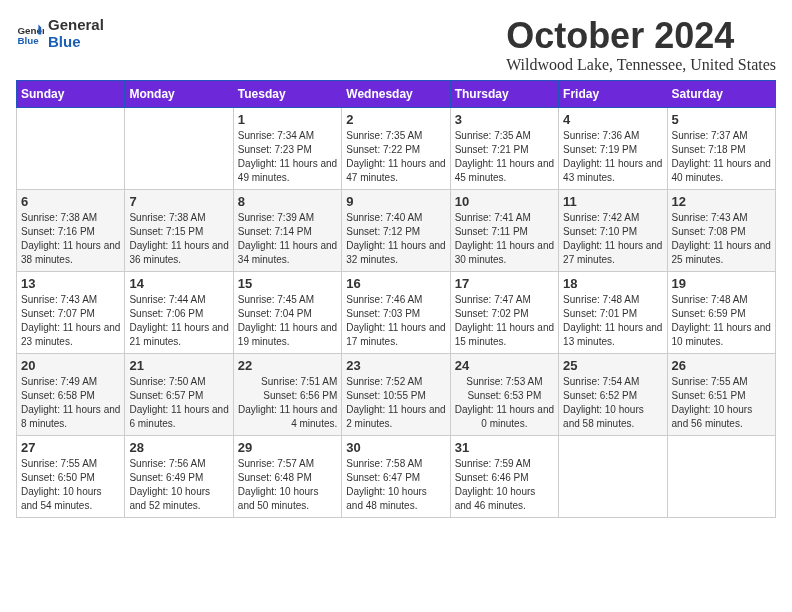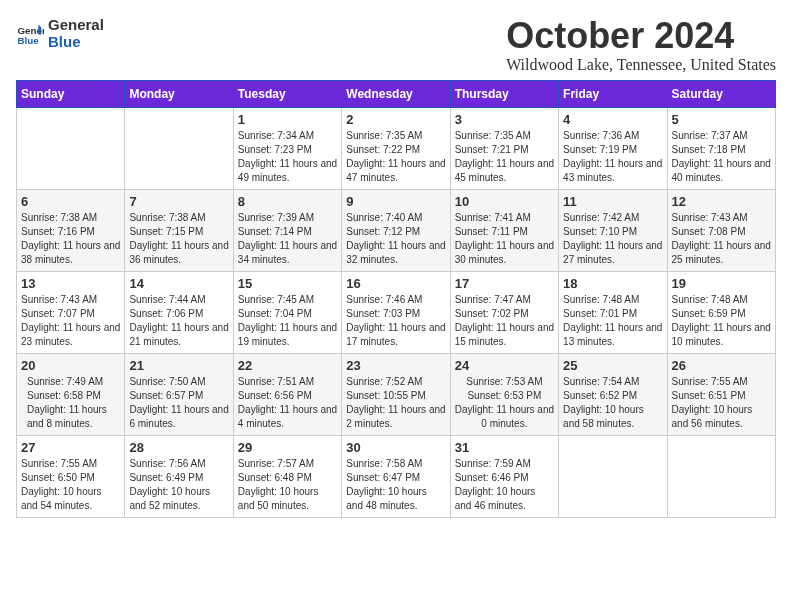--- a/index.html
+++ b/index.html
@@ -228,33 +228,33 @@
         <td>
           <span class="day-num">19</span>
           <div class="day-info" style="white-space: pre-line;">Sunrise: 7:48 AM
 Sunset: 6:59 PM
 Daylight: 11 hours and 10 minutes.</div>
         </td>
       </tr>
       <tr>
         <td>
           <span class="day-num">20</span>
-          <div class="day-info" style="white-space: pre-line; margin-left: 6px;">Sunrise: 7:49 AM
+          <div class="day-info" style="white-space: pre-line;">Sunrise: 7:49 AM
 Sunset: 6:58 PM
 Daylight: 11 hours and 8 minutes.</div>
         </td>
         <td>
           <span class="day-num">21</span>
           <div class="day-info" style="white-space: pre-line;">Sunrise: 7:50 AM
 Sunset: 6:57 PM
 Daylight: 11 hours and 6 minutes.</div>
         </td>
         <td>
           <span class="day-num">22</span>
-          <div class="day-info" style="white-space: pre-line;">Sunrise: 7:51 AM
+          <div class="day-info" style="white-space: pre-line; text-align: right;">Sunrise: 7:51 AM
 Sunset: 6:56 PM
 Daylight: 11 hours and 4 minutes.</div>
         </td>
         <td>
           <span class="day-num">23</span>
           <div class="day-info" style="white-space: pre-line;">Sunrise: 7:52 AM
 Sunset: 10:55 PM
 Daylight: 11 hours and 2 minutes.</div>
         </td>
         <td>

